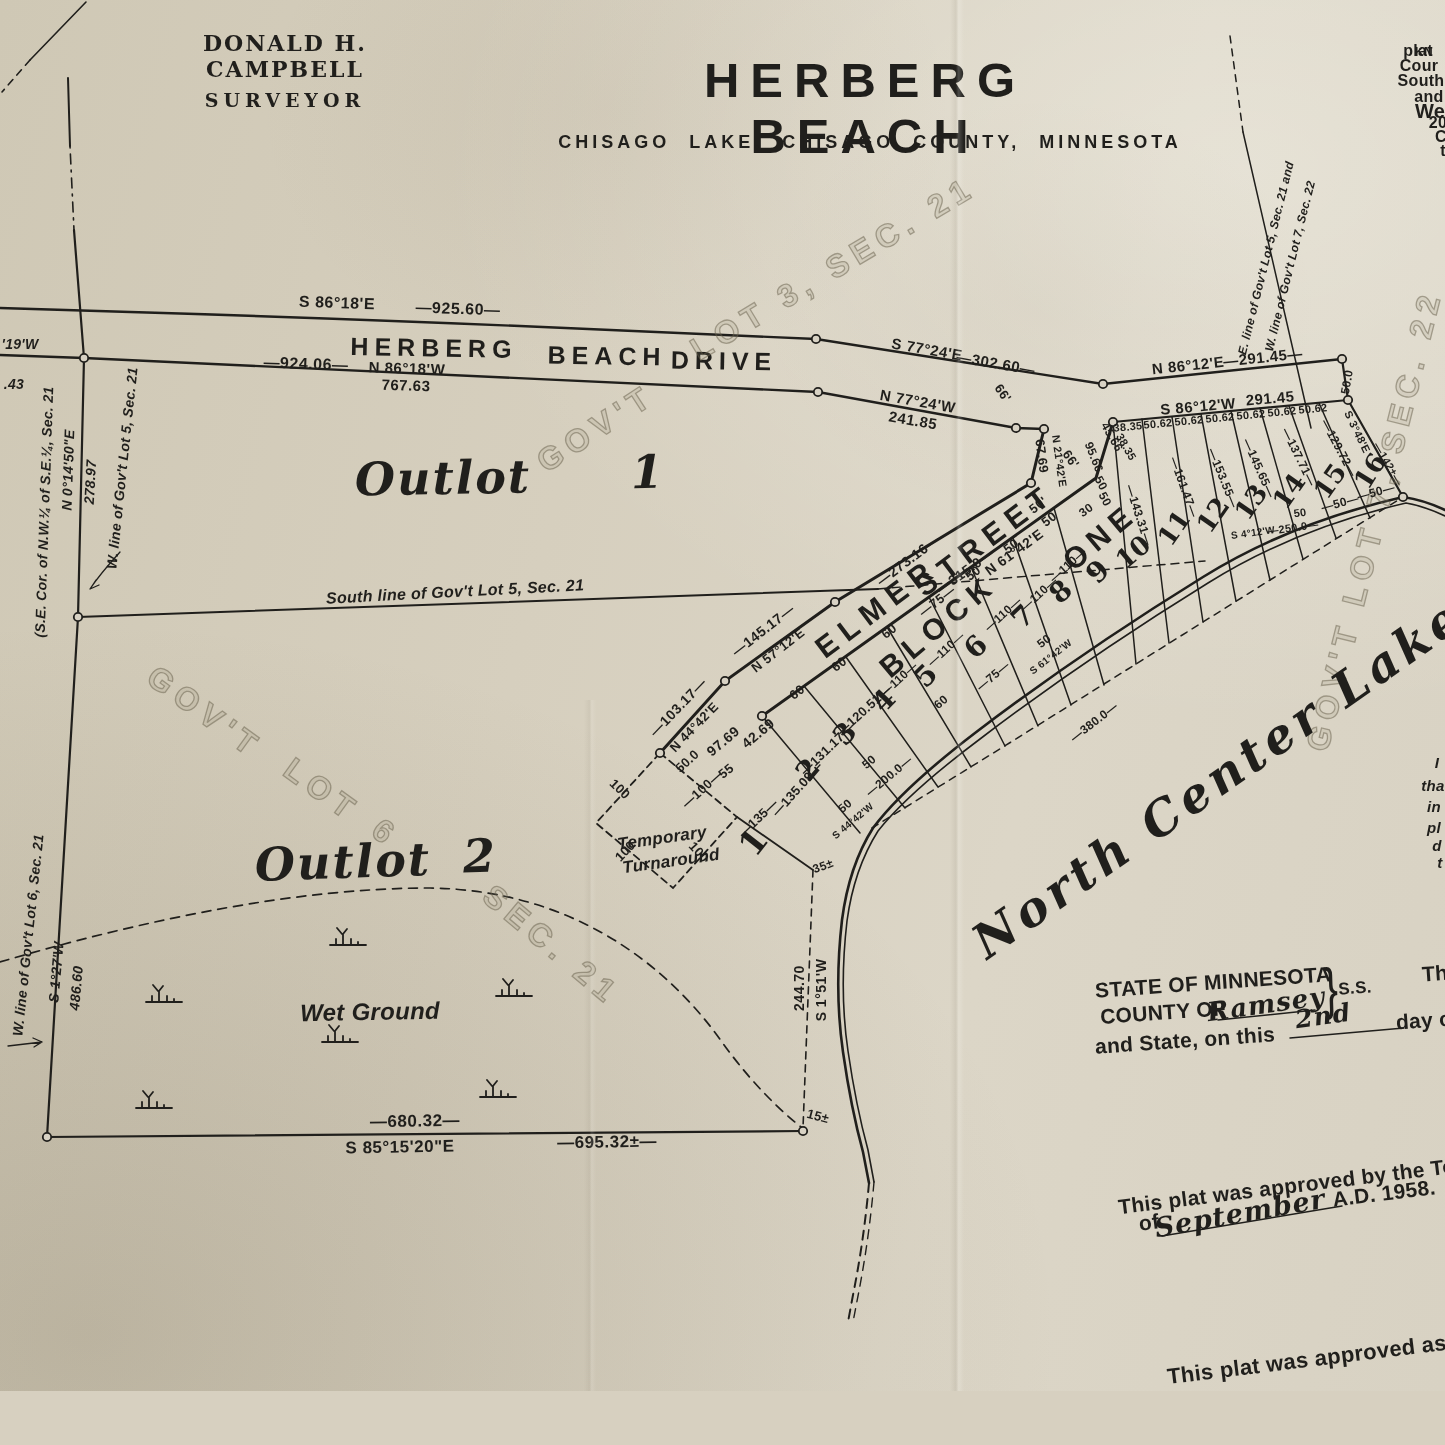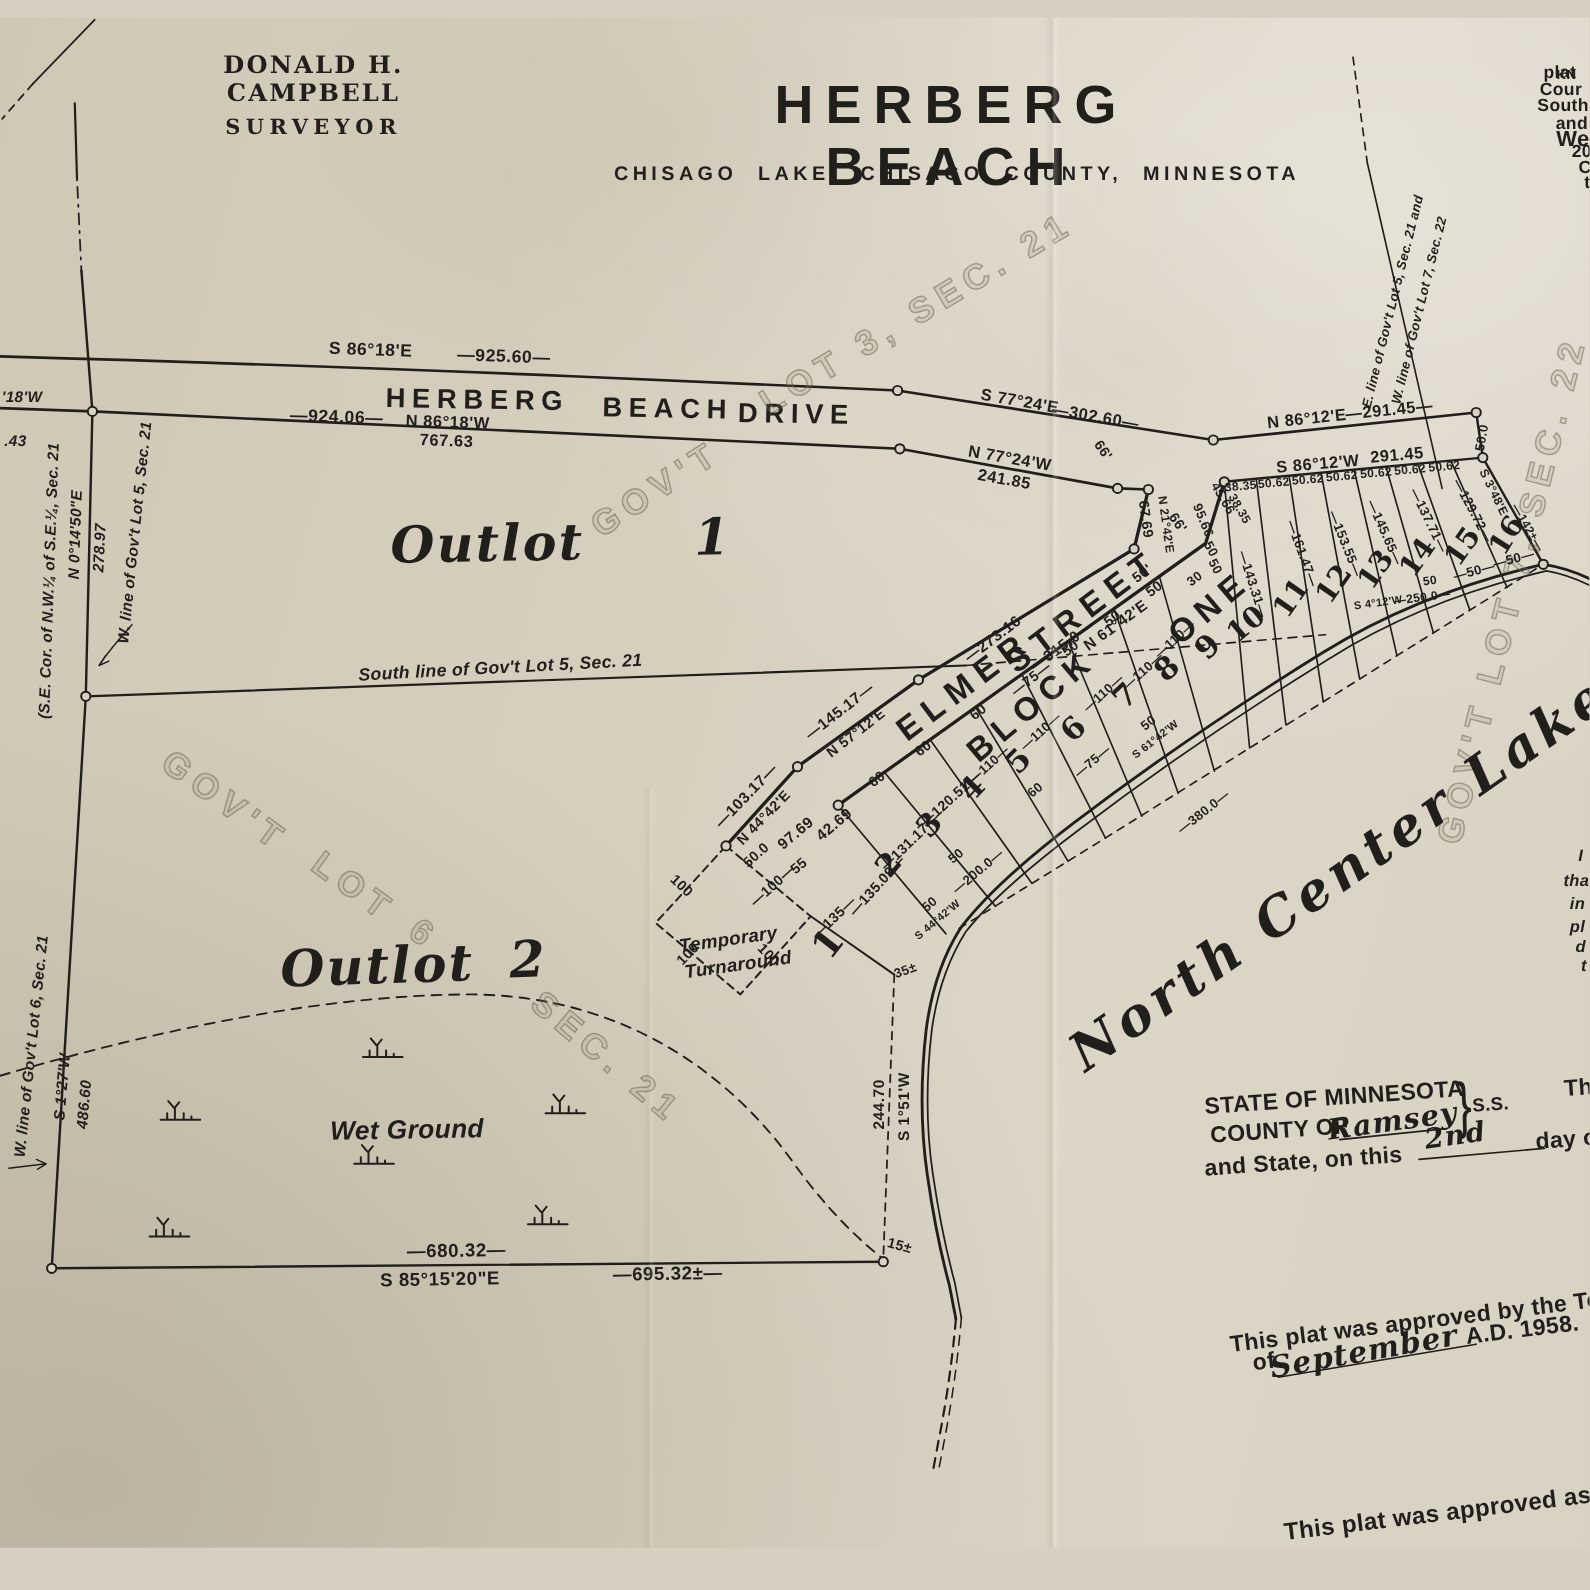--- a/index.html
+++ b/index.html
@@ -4,21 +4,21 @@
 <style>
   html,body{margin:0;padding:0;}
   body{width:1445px;height:1445px;overflow:hidden;background:#d7d0c0;}
   .paper{position:absolute;inset:0;width:1445px;height:1391px;overflow:hidden;
     background:
       radial-gradient(1300px 900px at 86% 12%, rgba(255,255,248,.30), transparent 62%),
       radial-gradient(1500px 1100px at 6% 96%, rgba(90,78,52,.20), transparent 65%),
       radial-gradient(500px 380px at 42% 8%, rgba(120,105,80,.08), transparent 70%),
       radial-gradient(400px 300px at 72% 22%, rgba(120,105,80,.07), transparent 70%),
       linear-gradient(104deg,#cfc8b5 0%,#d6cfbe 38%,#dcd6c7 68%,#d8d2c3 100%);
-    font-family:"Liberation Sans",sans-serif;color:#201f1c;margin-top:16px;}
+    font-family:"Liberation Sans",sans-serif;color:#201f1c;}
   .seam{position:absolute;top:0;bottom:0;left:950px;width:14px;pointer-events:none;
     background:linear-gradient(90deg,transparent,rgba(70,60,40,.08) 42%,rgba(255,255,250,.20) 62%,transparent);}
   .seam2{position:absolute;top:700px;bottom:0;left:584px;width:12px;pointer-events:none;
     background:linear-gradient(90deg,transparent,rgba(70,60,40,.06) 45%,rgba(255,255,250,.12) 65%,transparent);}
   svg.lines{position:absolute;left:0;top:0;}
   .lbl{position:absolute;white-space:pre;line-height:1;transform-origin:center;pointer-events:none;}
   .hp{font-weight:700;letter-spacing:.5px;}
   .hp2{font-weight:700;letter-spacing:.3px;}
   .hpi{font-style:italic;font-weight:700;letter-spacing:.3px;}
   .dim{font-weight:700;letter-spacing:.3px;}
@@ -171,21 +171,21 @@
       <span class="lbl hp2" style="left: 1441px; top: 137px; font-size: 16px; transform: translate(-50%, -50%) rotate(0deg);">C</span>
       <span class="lbl hp2" style="left: 1443px; top: 151px; font-size: 16px; transform: translate(-50%, -50%) rotate(0deg);">t</span>
       <span class="lbl hp" style="left: 337px; top: 303px; font-size: 16px; transform: translate(-50%, -50%) rotate(2deg);">S 86°18'E</span>
       <span class="lbl hp" style="left: 458px; top: 309px; font-size: 16px; transform: translate(-50%, -50%) rotate(2deg);">—925.60—</span>
       <span class="lbl rd" style="left: 434px; top: 348px; font-size: 25px; transform: translate(-50%, -50%) rotate(1deg);">HERBERG</span>
       <span class="lbl rd" style="left: 607px; top: 356px; font-size: 25px; transform: translate(-50%, -50%) rotate(1deg);">BEACH</span>
       <span class="lbl rd" style="left: 724px; top: 361px; font-size: 25px; transform: translate(-50%, -50%) rotate(1deg);">DRIVE</span>
       <span class="lbl hp" style="left: 306px; top: 364px; font-size: 16px; transform: translate(-50%, -50%) rotate(2deg);">—924.06—</span>
       <span class="lbl hp" style="left: 407px; top: 368px; font-size: 15px; transform: translate(-50%, -50%) rotate(2deg);">N 86°18'W</span>
       <span class="lbl hp" style="left: 406px; top: 385px; font-size: 15px; transform: translate(-50%, -50%) rotate(2deg);">767.63</span>
-      <span class="lbl hpi" style="left: 20px; top: 344px; font-size: 14px; transform: translate(-50%, -50%) rotate(0deg);">'18'W</span>
+      <span class="lbl hpi" style="left: 20px; top: 344px; font-size: 14px; transform: translate(-50%, -50%) rotate(0deg);">'19'W</span>
       <span class="lbl hpi" style="left: 14px; top: 384px; font-size: 14px; transform: translate(-50%, -50%) rotate(0deg);">.43</span>
       <span class="lbl hp" style="left: 927px; top: 349px; font-size: 15px; transform: translate(-50%, -50%) rotate(10deg);">S 77°24'E</span>
       <span class="lbl hp" style="left: 996px; top: 363px; font-size: 15px; transform: translate(-50%, -50%) rotate(10deg);">—302.60—</span>
       <span class="lbl hp" style="left: 918px; top: 401px; font-size: 15px; transform: translate(-50%, -50%) rotate(10deg);">N 77°24'W</span>
       <span class="lbl hp" style="left: 913px; top: 420px; font-size: 15px; transform: translate(-50%, -50%) rotate(10deg);">241.85</span>
       <span class="lbl hp" style="left: 1188px; top: 365px; font-size: 15px; transform: translate(-50%, -50%) rotate(-6deg);">N 86°12'E</span>
       <span class="lbl hp" style="left: 1263px; top: 357px; font-size: 15px; transform: translate(-50%, -50%) rotate(-6deg);">—291.45—</span>
       <span class="lbl hp" style="left: 1198px; top: 406px; font-size: 15px; transform: translate(-50%, -50%) rotate(-5deg);">S 86°12'W</span>
       <span class="lbl hp" style="left: 1270px; top: 398px; font-size: 15px; transform: translate(-50%, -50%) rotate(-5deg);">291.45</span>
       <span class="lbl dim" style="left: 1347px; top: 382px; font-size: 12px; transform: translate(-50%, -50%) rotate(-80deg);">50.0</span>

